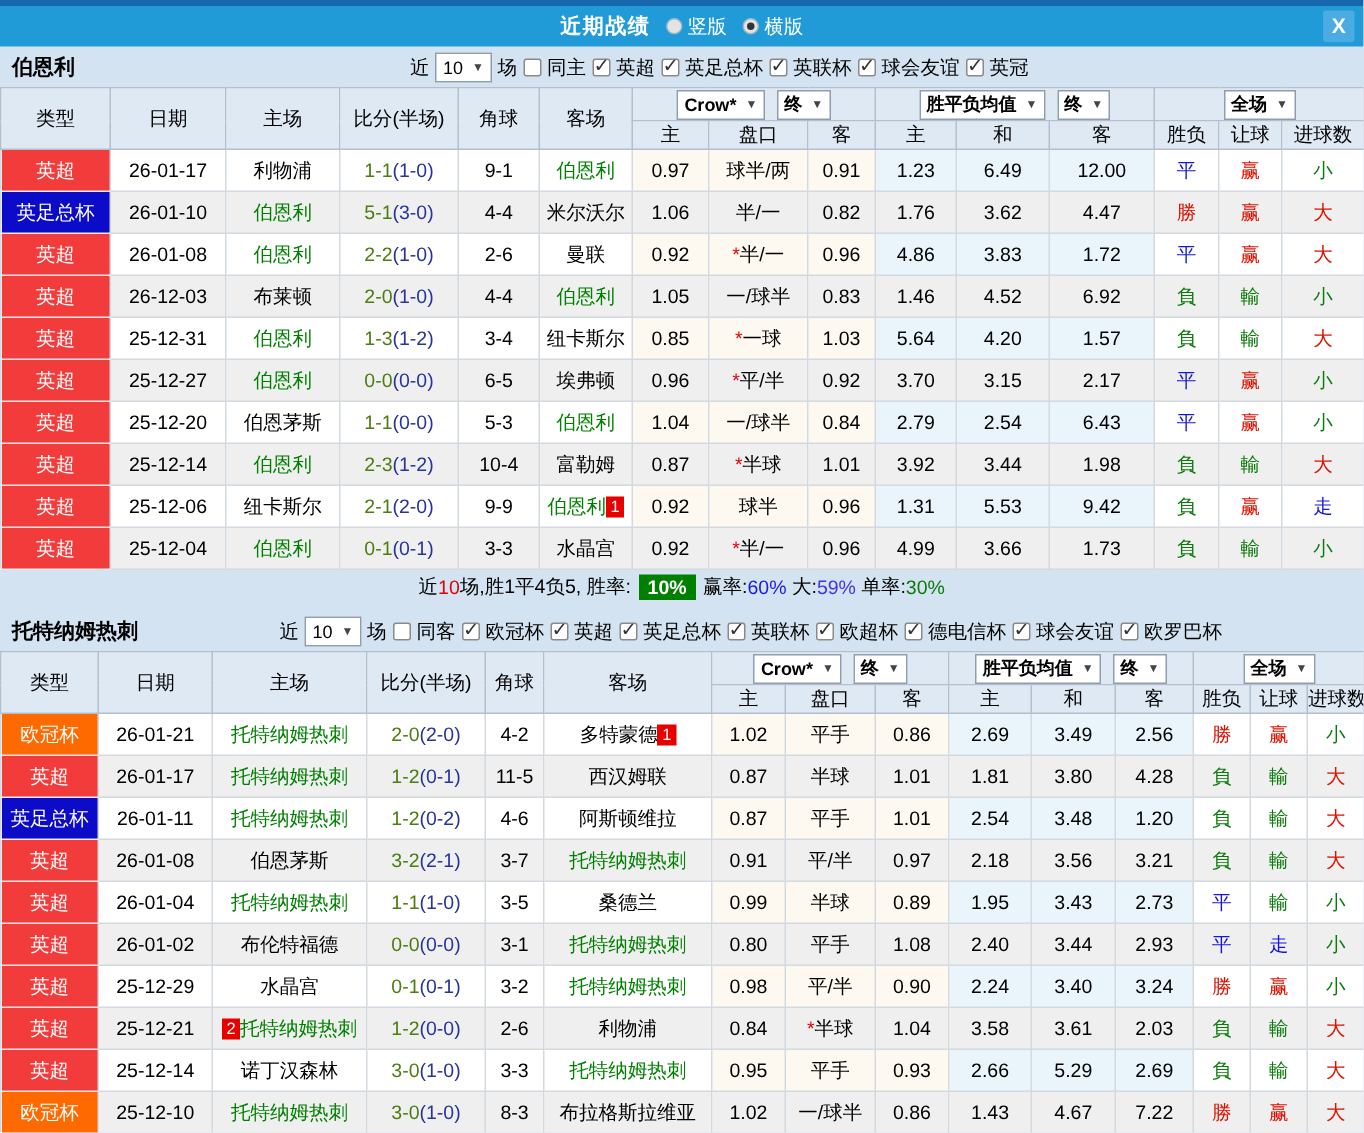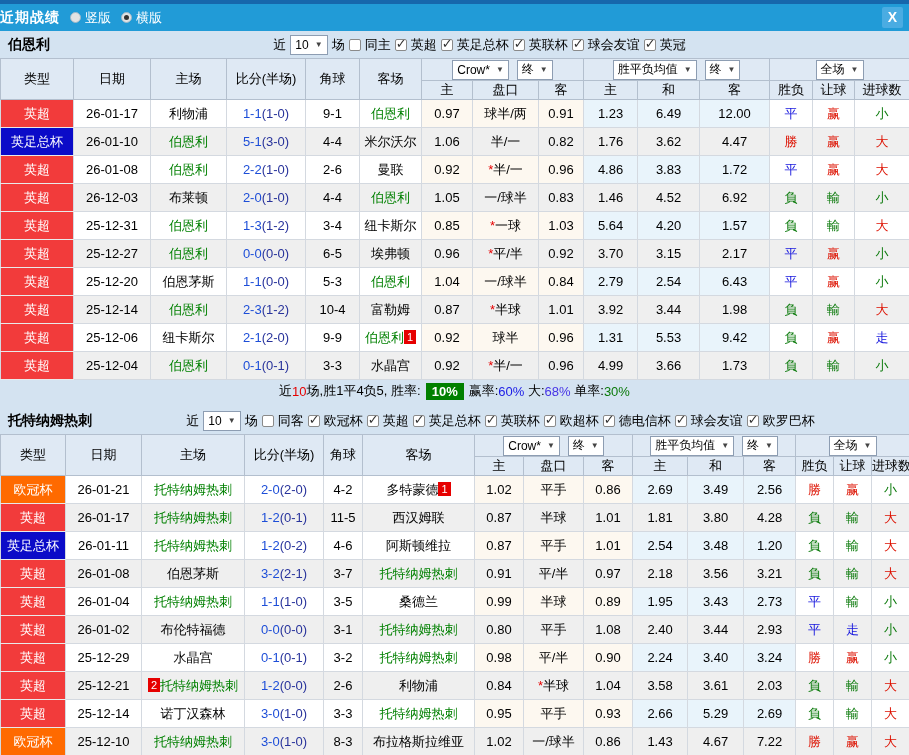--- a/index.html
+++ b/index.html
@@ -2,21 +2,21 @@
 <html><head>
 <meta charset="utf-8">
 <style>
   html,body{margin:0;padding:0;overflow:hidden;}
   body{
     width:909px;height:755px;background:#d4e3f1;
     font-family:"Liberation Sans","DejaVu Sans",sans-serif;
     -webkit-font-smoothing:antialiased;
   }
   .top-strip{height:4px;background:#1667ac;}
-  .titlebar{height:27px;background:#219bd7;display:flex;align-items:center;position:relative;}
+  .titlebar{height:27px;background:#219bd7;display:flex;align-items:center;justify-content:center;position:relative;}
   .page-title{color:#fff;font-weight:bold;font-size:14px;letter-spacing:1px;}
   .tb-radio{display:inline-flex;align-items:center;gap:4px;margin-left:10px;color:#fff;font-size:13px;cursor:pointer;}
   .radio-dot{width:11px;height:11px;border-radius:50%;background:#e3e3e3;border:1px solid #9fb8c9;display:inline-block;position:relative;box-sizing:border-box;}
   .radio-dot.checked::after{content:"";position:absolute;left:2px;top:2px;width:5px;height:5px;border-radius:50%;background:#333;}
   .close-btn{position:absolute;right:6px;top:3px;width:21px;height:21px;background:#4aace2;color:#fff;font-weight:bold;text-align:center;line-height:21px;font-size:14px;border-radius:2px;cursor:pointer;}
 
   .section-bar{height:27px;display:flex;align-items:center;padding-left:8px;font-size:13px;}
   .section-bar .team-title{font-weight:bold;font-size:14px;color:#000;white-space:nowrap;}
   .filter{flex:1;display:flex;align-items:center;justify-content:center;gap:3px;white-space:nowrap;color:#000;}
   .filter .lbl{margin:0 1px;}
@@ -31,30 +31,30 @@
   table.results{width:909px;border-collapse:collapse;table-layout:fixed;font-size:13px;background:#fff;}
   table.results th{background:#dfe9f4;border:1px solid #b3bfce;font-weight:normal;color:#000;padding:0;overflow:hidden;white-space:nowrap;}
   table.results thead tr.grp th{height:21px;}
   table.results thead tr.sub th{height:16px;font-size:13px;}
   table.results td{border:1px solid #d4d9e0;text-align:center;height:27px;padding:0;background:#fff;overflow:hidden;white-space:nowrap;color:#000;}
   table.results tbody tr:nth-child(even) td{background:#efefef;}
   table.results td.odds{background:#fdf8f0;}
   table.results td.mean{background:#e9f4fb;}
   table.results td.league{color:#fff;border-color:#e9e9e9 #d4d9e0;font-size:13px;}
   .team-self{color:#008000;}
-  .ft{color:#1d4ed8;}
+  .ft{color:#4d7c0f;}
   .ht{color:#28339b;}
   .star{color:#e60000;}
   .num-badge{display:inline-block;background:#e60000;color:#fff;font-size:11px;line-height:14px;padding:0 3px;vertical-align:1px;}
   .res{font-weight:normal;}
 
   .summary{height:22px;display:flex;align-items:center;justify-content:center;font-size:13px;color:#000;}
   .summary .seg{white-space:pre;}
   .summary .rate-badge{background:#008000;color:#fff;font-weight:bold;padding:1px 6px;margin:0 5px;}
-  .hdr-group-inner{display:flex;align-items:center;justify-content:center;gap:8px;}
+  .hdr-group-inner{display:flex;align-items:center;justify-content:center;gap:8px;font-weight:bold;}
 </style>
 </head>
 <body>
 
 <div class="top-strip"></div>
 
 <div class="titlebar">
   <span class="page-title">近期战绩</span>
   <span class="tb-radio">
     <span class="radio-dot"></span>
@@ -336,21 +336,21 @@
       </tbody>
     </table>
     <div class="summary">
       <span class="seg">近</span>
       <span class="seg" style="color: rgb(230, 0, 0);">10</span>
       <span class="seg">场,胜1平4负5, 胜率:</span>
       <span class="rate-badge">10%</span>
       <span class="seg">赢率:</span>
       <span class="seg" style="color: rgb(26, 26, 230);">60%</span>
       <span class="seg"> 大:</span>
-      <span class="seg" style="color: rgb(70, 50, 230);">68%</span>
+      <span class="seg" style="color: rgb(70, 50, 230);">59%</span>
       <span class="seg"> 单率:</span>
       <span class="seg" style="color: rgb(11, 122, 11);">30%</span>
     </div>
     <div class="section-bar sec2">
       <span class="team-title">托特纳姆热刺</span>
       <div class="filter">
         <span class="lbl">近</span>
         <span class="select-ctl">
           <span class="sel-label">10</span>
           <span class="arrow">▼</span>

